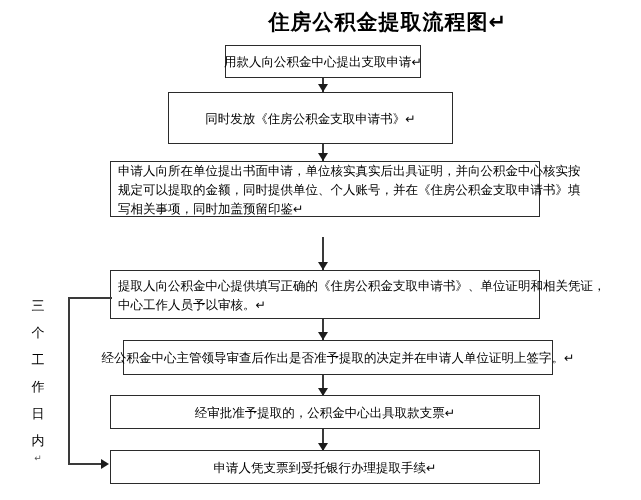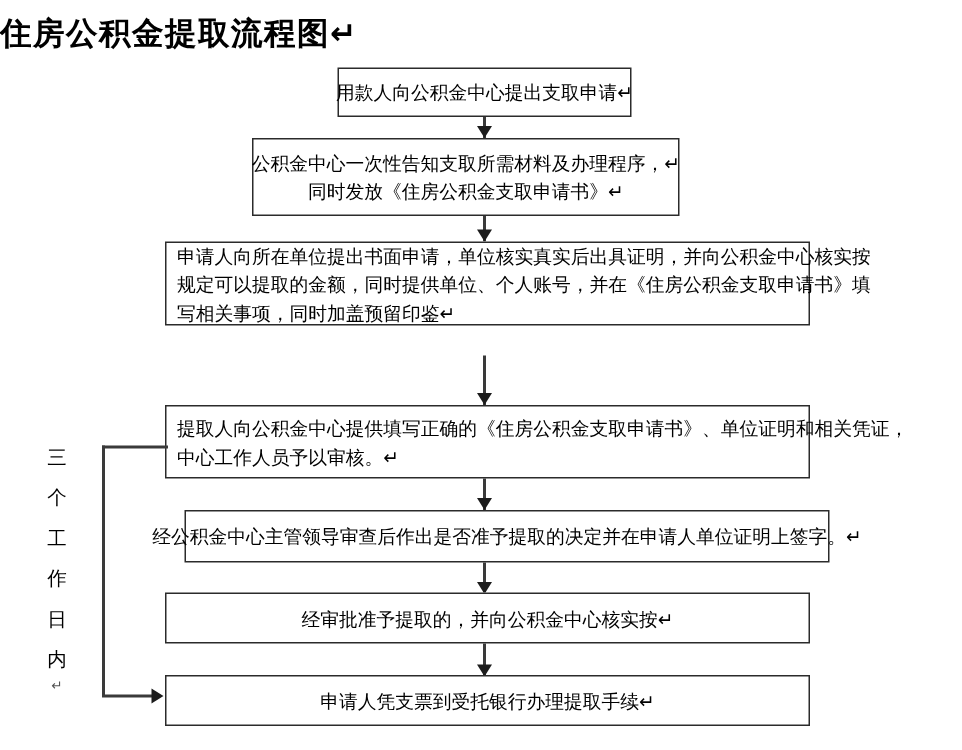--- a/index.html
+++ b/index.html
@@ -15,21 +15,21 @@
     width: 641px;
     height: 500px;
     background: #ffffff;
     overflow: hidden;
   }
   .title {
     position: absolute;
     left: 0;
     top: 8px;
     width: 507px;
-    text-align: left;
+    text-align: right;
     font-size: 21px;
     font-weight: bold;
     color: #000000;
     letter-spacing: 1px;
     font-family: "DejaVu Sans", "Liberation Sans", sans-serif;
   }
   .box {
     position: absolute;
     box-sizing: border-box;
     border: 1.5px solid #2b2b2b;
@@ -112,21 +112,20 @@
   </div>
 
   <div class="box center" style="left:225px; top:45px; width:196px; height:33px;">
     <span class="ln">用款人向公积金中心提出支取申请↵</span>
   </div>
 
   <div class="vline" style="left:322px; top:78px; height:14px;"></div>
   <div class="arrow-down" style="left:318px; top:84px;"></div>
 
   <div class="box center" style="left:168px; top:92px; width:285px; height:52px;">
-    <span class="ln">公积金中心一次性告知支取所需材料及办理程序，↵</span>
     <span class="ln">同时发放《住房公积金支取申请书》↵</span>
   </div>
 
   <div class="vline" style="left:322px; top:144px; height:17px;"></div>
   <div class="arrow-down" style="left:318px; top:153px;"></div>
 
   <div class="box left" style="left:110px; top:161px; width:430px; height:56px;">
     <span class="ln">申请人向所在单位提出书面申请，单位核实真实后出具证明，并向公积金中心核实按</span>
     <span class="ln">规定可以提取的金额，同时提供单位、个人账号，并在《住房公积金支取申请书》填</span>
     <span class="ln">写相关事项，同时加盖预留印鉴↵</span>
@@ -144,21 +143,21 @@
   <div class="arrow-down" style="left:318px; top:332px;"></div>
 
   <div class="box center" style="left:110px; top:340px; width:430px; height:35px;margin-left:13px;">
     <span class="ln">经公积金中心主管领导审查后作出是否准予提取的决定并在申请人单位证明上签字。↵</span>
   </div>
 
   <div class="vline" style="left:322px; top:375px; height:20px;"></div>
   <div class="arrow-down" style="left:318px; top:388px;"></div>
 
   <div class="box center" style="left:110px; top:395px; width:430px; height:34px;">
-    <span class="ln">经审批准予提取的，并向公积金中心核实按↵</span>
+    <span class="ln">经审批准予提取的，公积金中心出具取款支票↵</span>
   </div>
 
   <div class="vline" style="left:322px; top:429px; height:21px;"></div>
   <div class="arrow-down" style="left:318px; top:443px;"></div>
 
   <div class="box center" style="left:110px; top:450px; width:430px; height:34px;">
     <span class="ln">申请人凭支票到受托银行办理提取手续↵</span>
   </div>
 
   <div class="hline" style="left:68px; top:297px; width:44px;"></div>

